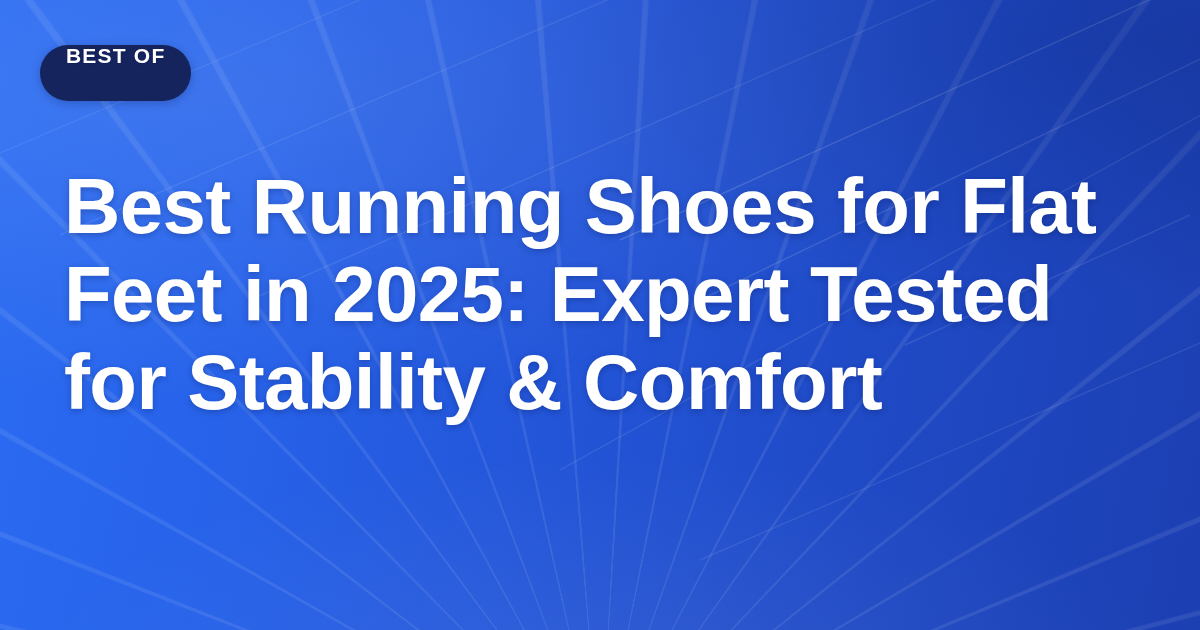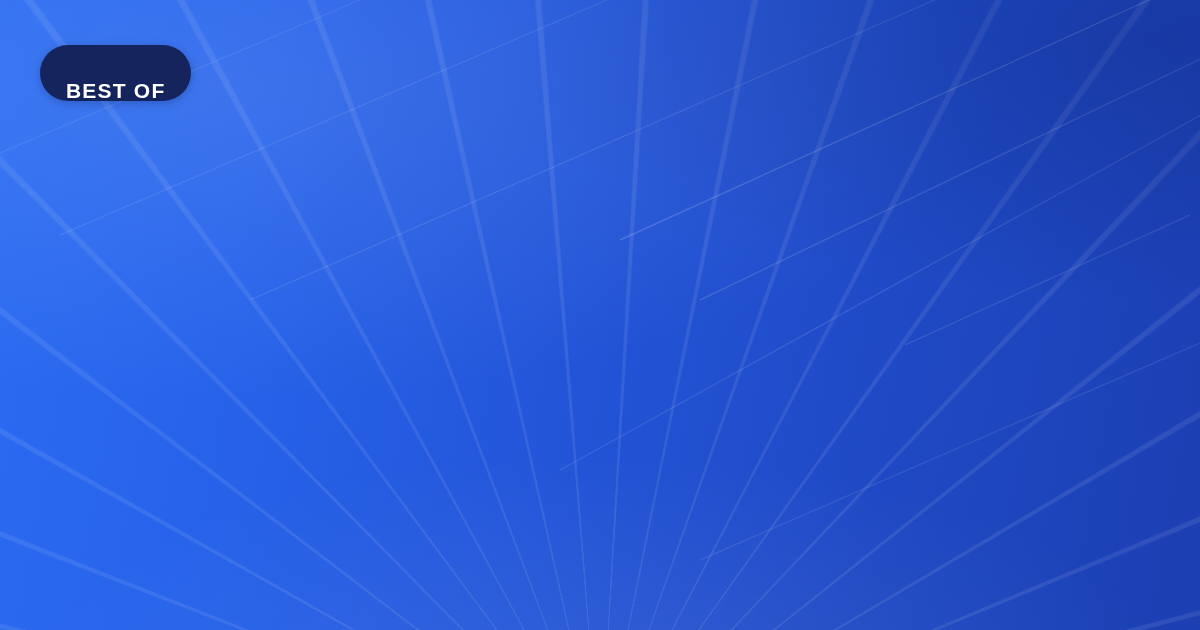--- a/index.html
+++ b/index.html
@@ -61,21 +61,21 @@
     height: 630px;
   }
 
   #badge {
     position: absolute;
     left: 40px;
     top: 45px;
     height: 56px;
     box-sizing: border-box;
     display: inline-flex;
-    align-items: flex-end;
+    align-items: flex-start;
     padding: 0 26px;
     border-radius: 28px;
     background: #15245c;
     box-shadow: 0 2px 10px rgba(8,22,70,0.28);
   }
   #badge-label {
     color: #ffffff;
     font-size: 21px;
     font-weight: bold;
     letter-spacing: 1.2px;
@@ -122,15 +122,20 @@
   </div>
 
   <div class="bg-layer" id="glow"></div>
 
   <div id="content">
 
     <div id="badge">
       <span id="badge-label">BEST OF</span>
     </div>
 
+    <h1 id="headline">
+      <span class="hl-line">Best Running Shoes for Flat</span>
+      <span class="hl-line">Feet in 2025: Expert Tested</span>
+      <span class="hl-line">for Stability &amp; Comfort</span>
+    </h1>
 
   </div>
 </div>
 
 </body></html>

